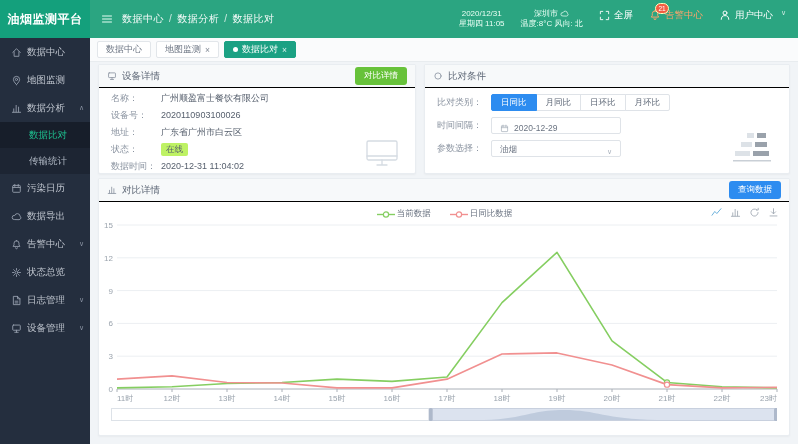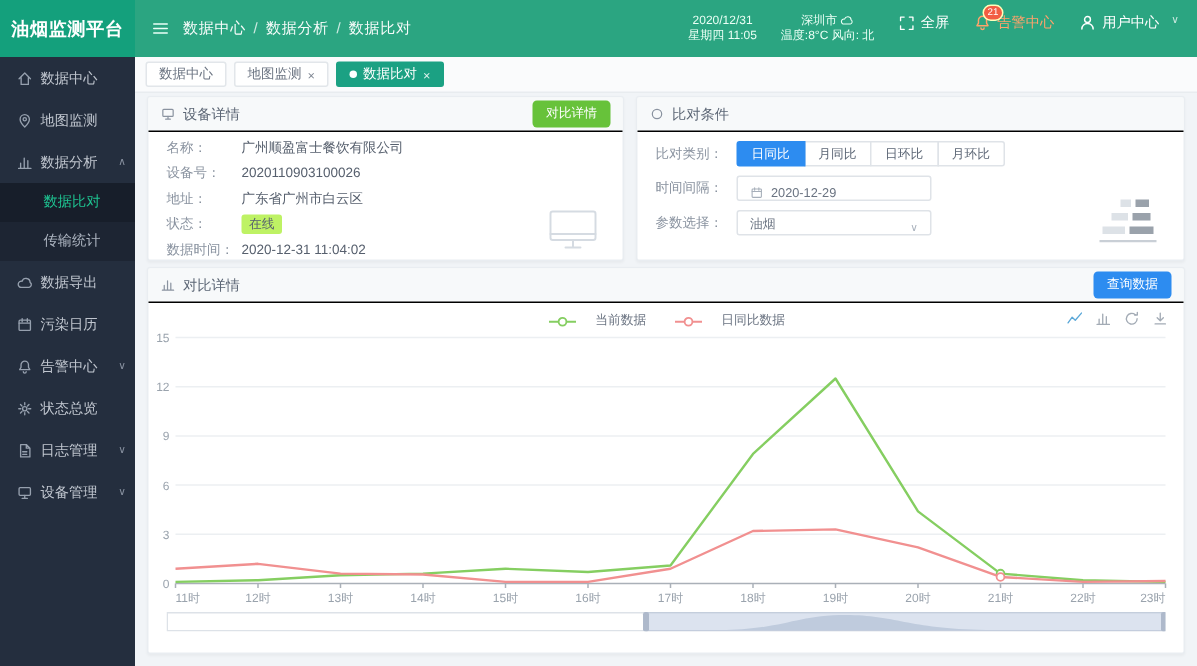--- a/index.html
+++ b/index.html
@@ -56,21 +56,21 @@
   .cbtn:first-child{border-radius:2px 0 0 2px}
   .cbtn:last-child{border-radius:0 2px 2px 0}
   .cbtn.active{background:#2d8cf0;border-color:#2d8cf0;color:#fff;position:relative;z-index:1}
   .inp,.sel{width:130px;height:17px;border:1px solid #dfe3e8;border-radius:2px;display:flex;align-items:flex-end;padding:0 8px;gap:5px;color:#6b7482;font-size:8.5px;background:#fff;cursor:pointer}
   .inp .ii{width:9px;height:9px;color:#a7afba}
   .sel .sc{margin-left:auto;font-size:7px;color:#aab2bd}
   .bars-illus{position:absolute;right:14px;bottom:8px}
   
   .panel.chart{left:98px;top:178px;width:692px;height:258px}
   .legend{position:absolute;left:0;right:0;top:29px;display:flex;justify-content:center;gap:18px;font-size:8.5px;color:#6b7482}
-  .lg{display:flex;align-items:center;gap:12px}
+  .lg{display:flex;align-items:center;gap:1px}
   .toolbox{position:absolute;right:10px;top:28px;display:flex;gap:8px}
   .tool{width:11px;height:11px;color:#a3abb5;cursor:pointer}
   .tool.first{color:#5ba8d8}
   #chart-svg{position:absolute;left:2px;top:40px}
   #chart-svg text{font-family:"Liberation Sans","DejaVu Sans",sans-serif;font-size:8px;fill:#9aa3ad}
   .datazoom{position:absolute;left:12px;top:229px;width:666px;height:13px;cursor:pointer}
 </style>
 </head>
 <body>
 
@@ -207,29 +207,29 @@
         </svg>
         <span>数据分析</span>
         <span class="caret">∧</span>
       </div>
       <div class="submenu">
         <div class="sub-item active">数据比对</div>
         <div class="sub-item">传输统计</div>
       </div>
       <div class="side-item">
         <svg class="ic si">
+          <use href="#i-calendar"></use>
+        </svg>
+        <span>污染日历</span>
+      </div>
+      <div class="side-item">
+        <svg class="ic si">
           <use href="#i-cloud"></use>
         </svg>
         <span>数据导出</span>
-      </div>
-      <div class="side-item">
-        <svg class="ic si">
-          <use href="#i-calendar"></use>
-        </svg>
-        <span>污染日历</span>
       </div>
       <div class="side-item">
         <svg class="ic si">
           <use href="#i-bell"></use>
         </svg>
         <span>告警中心</span>
         <span class="caret">∨</span>
       </div>
       <div class="side-item">
         <svg class="ic si">

